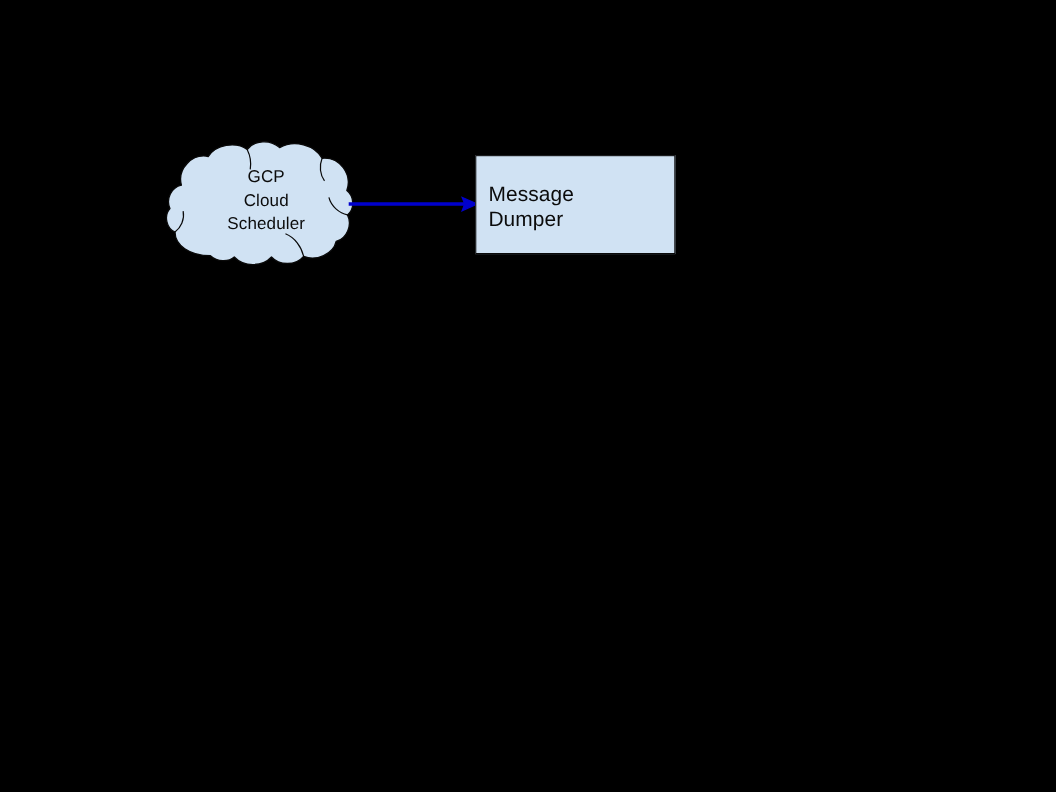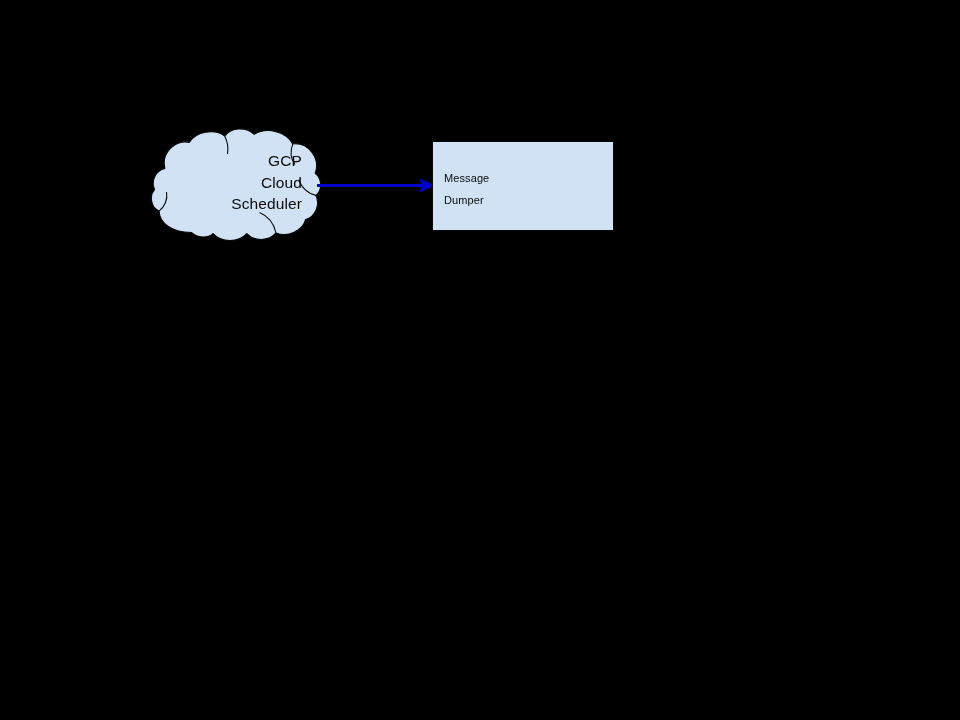--- a/index.html
+++ b/index.html
@@ -39,40 +39,40 @@
     display: block;
   }
   .cloud-label {
     position: absolute;
     left: 32px;
     top: 22px;
     width: 120px;
     font-size: 15.5px;
     line-height: 21.5px;
     color: #0b0b0b;
-    text-align: right;
+    text-align: center;
     white-space: pre;
     letter-spacing: 0.1px;
   }
   
   #box-node {
     left: 432px;
     top: 141px;
     width: 182px;
     height: 90px;
     background: #d0e2f3;
     border: 1px solid #0a0a0a;
     box-sizing: border-box;
   }
   .box-label {
     position: absolute;
     left: 11px;
     top: 25px;
     width: 160px;
-    font-size: 11px;
+    font-size: 19px;
     line-height: 22px;
     color: #0b0b0b;
     text-align: left;
     white-space: pre;
     letter-spacing: 0.1px;
   }
   
   #edge-scheduler-to-dumper {
     position: absolute;
     left: 310px;

